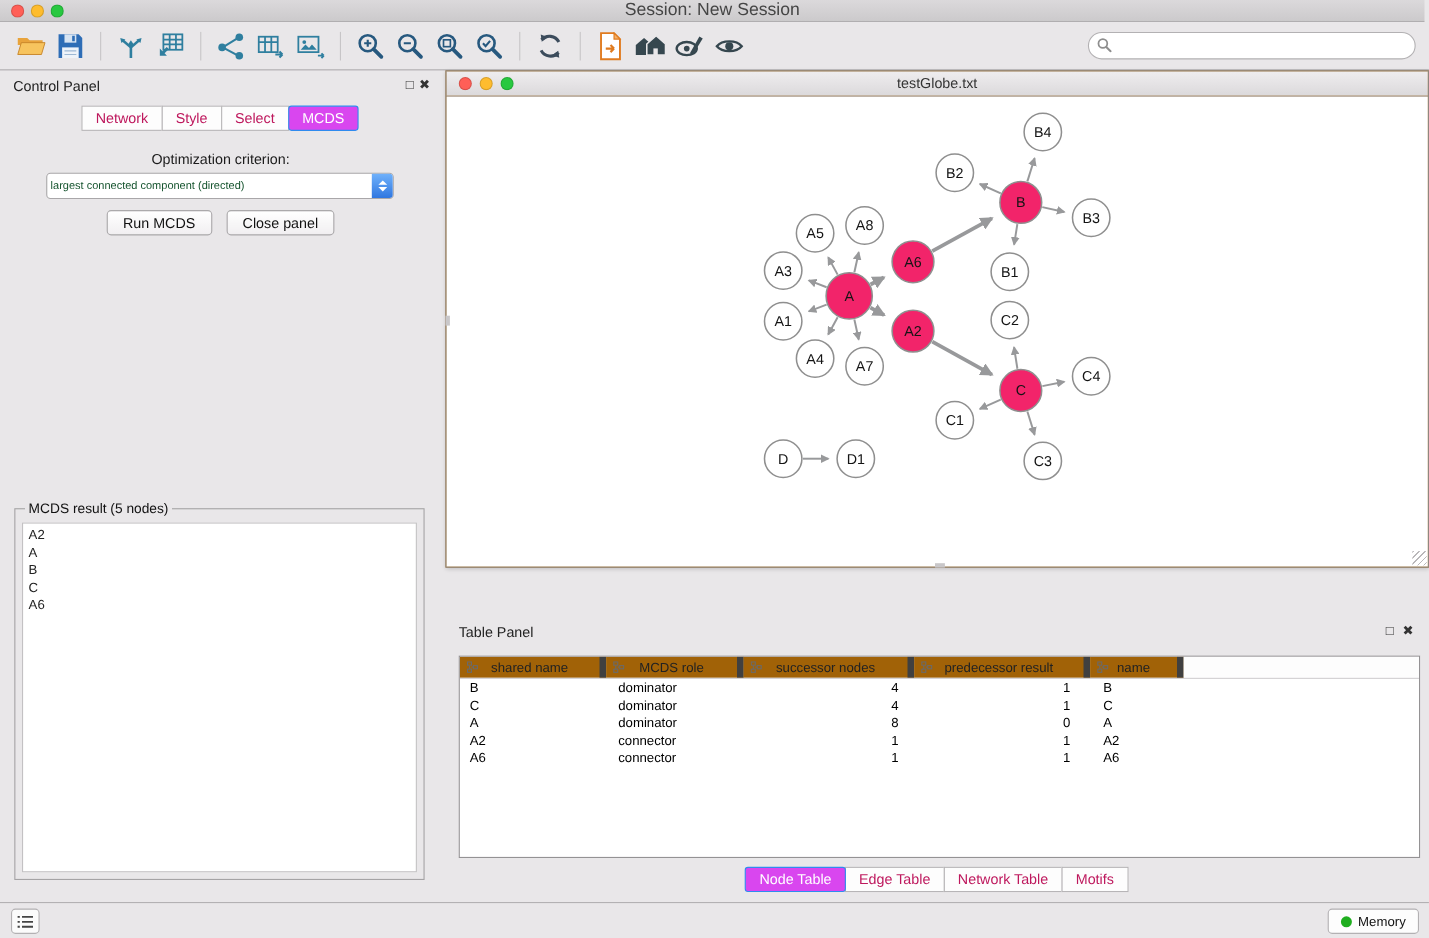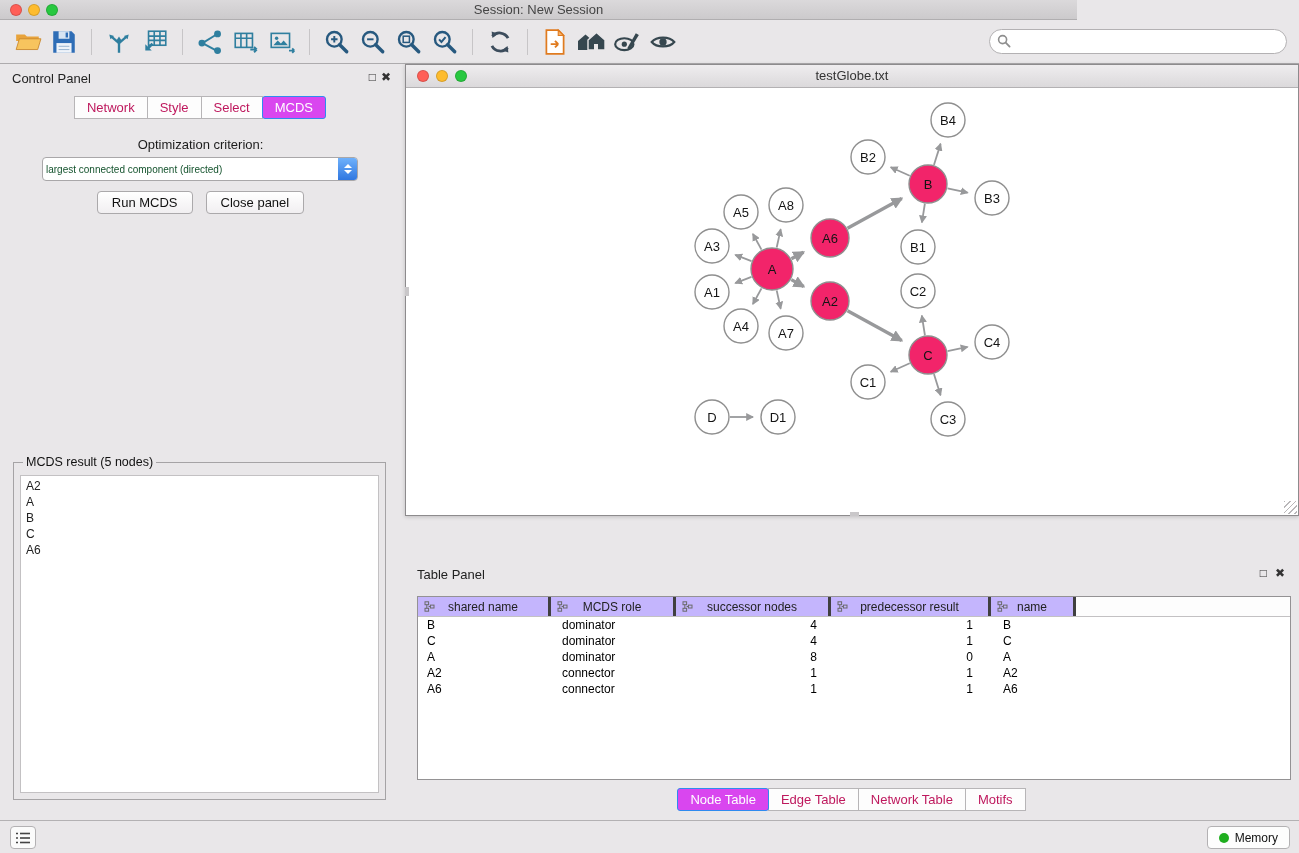--- a/index.html
+++ b/index.html
@@ -3,23 +3,23 @@
 <meta charset="utf-8">
 <style>
   * { margin:0; padding:0; box-sizing:border-box; }
   html,body { width:1299px; height:853px; }
   body {
     position:relative; overflow:hidden;
     font-family:"Liberation Sans","DejaVu Sans",sans-serif;
     background:#e9e7e9; color:#222; font-size:13px;
   }
   
-  .titlebar{position:absolute;left:0;top:0;width:1077px;height:20px;
+  .titlebar{position:absolute;left:0;top:0;width:1295px;height:20px;
     background:linear-gradient(#dbd9db,#cccacc);border-bottom:1px solid #b0aeb0;
-    text-align:center;font-size:13px;line-height:19px;color:#454545;}
+    text-align:center;font-size:16px;line-height:19px;color:#454545;}
   .tl{position:absolute;top:4px;width:12px;height:12px;border-radius:50%;border:1px solid rgba(0,0,0,.15);}
   
   .toolbar{position:absolute;left:0;top:20px;width:1299px;height:44px;background:#e9e7e9;
     border-bottom:1px solid #adabad;display:flex;align-items:center;padding:0 10px;}
   .tbtn{width:36px;height:36px;display:flex;align-items:center;justify-content:center;
     background:none;border:none;cursor:pointer;}
   .tsep{width:1px;height:26px;background:#c7c5c7;margin:0 9px;}
   .search-wrap{position:absolute;right:12px;top:9px;width:298px;height:25px;}
   .search-wrap svg{position:absolute;left:8px;top:5px;}
   .search-input{width:100%;height:100%;border:1px solid #b3b1b3;border-radius:13px;background:#fff;
@@ -68,21 +68,21 @@
   .tp-header{position:relative;height:26px;margin-top:40px;}
   .tp-toolbar{margin:3px 0 0 12px;height:40px;display:flex;align-items:center;gap:21px;padding:0 12px;}
   .ticon{background:none;border:none;cursor:pointer;display:flex;align-items:center;justify-content:center;}
   .gear-glyph{font-size:21px;color:#3a3a3a;line-height:21px;}
   .fx{font-family:"DejaVu Serif","Liberation Serif",serif;font-style:italic;
     font-size:17px;color:#a5a5a5;}
   .tp-table{position:absolute;left:12px;right:8px;top:76px;bottom:40px;background:#fff;
     border:1px solid #949294;overflow:hidden;
     --cols:133px 125px 155px 160px 85px 1fr;}
   .t-header{display:grid;grid-template-columns:var(--cols);height:20px;border-bottom:1px solid #c3c1c3;}
-  .t-hcell{position:relative;background:#c4b5fd;border-right:3px solid #404040;
+  .t-hcell{position:relative;background:#a16207;border-right:6px solid #404040;
     display:flex;align-items:center;justify-content:center;font-size:12px;color:#222;}
   .t-hcell .sort-ic{position:absolute;left:6px;top:4px;}
   .t-hcell.filler{background:#fdfdfd;border-right:none;}
   .t-row{display:grid;grid-template-columns:var(--cols);height:16px;font-size:12px;line-height:16px;color:#000;}
   .t-cell{white-space:nowrap;overflow:hidden;}
   .t-cell.c0{padding-left:9px;} .t-cell.c1{padding-left:11px;}
   .t-cell.c2{text-align:right;padding-right:14px;} .t-cell.c3{text-align:right;padding-right:18px;}
   .t-cell.c4{padding-left:12px;}
   .tp-tabs{position:absolute;left:0;bottom:9px;width:100%;display:flex;justify-content:center;}
   

